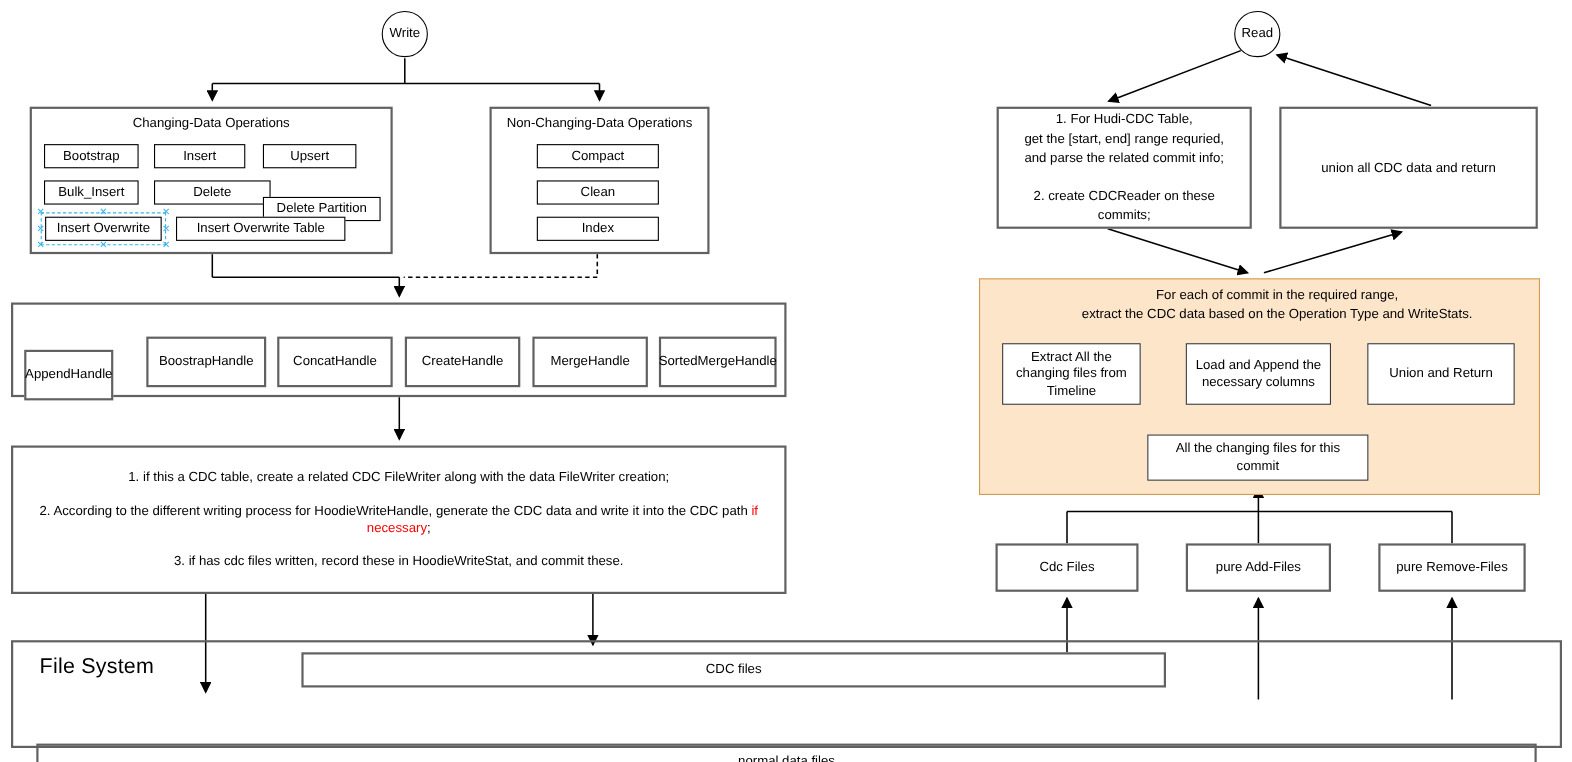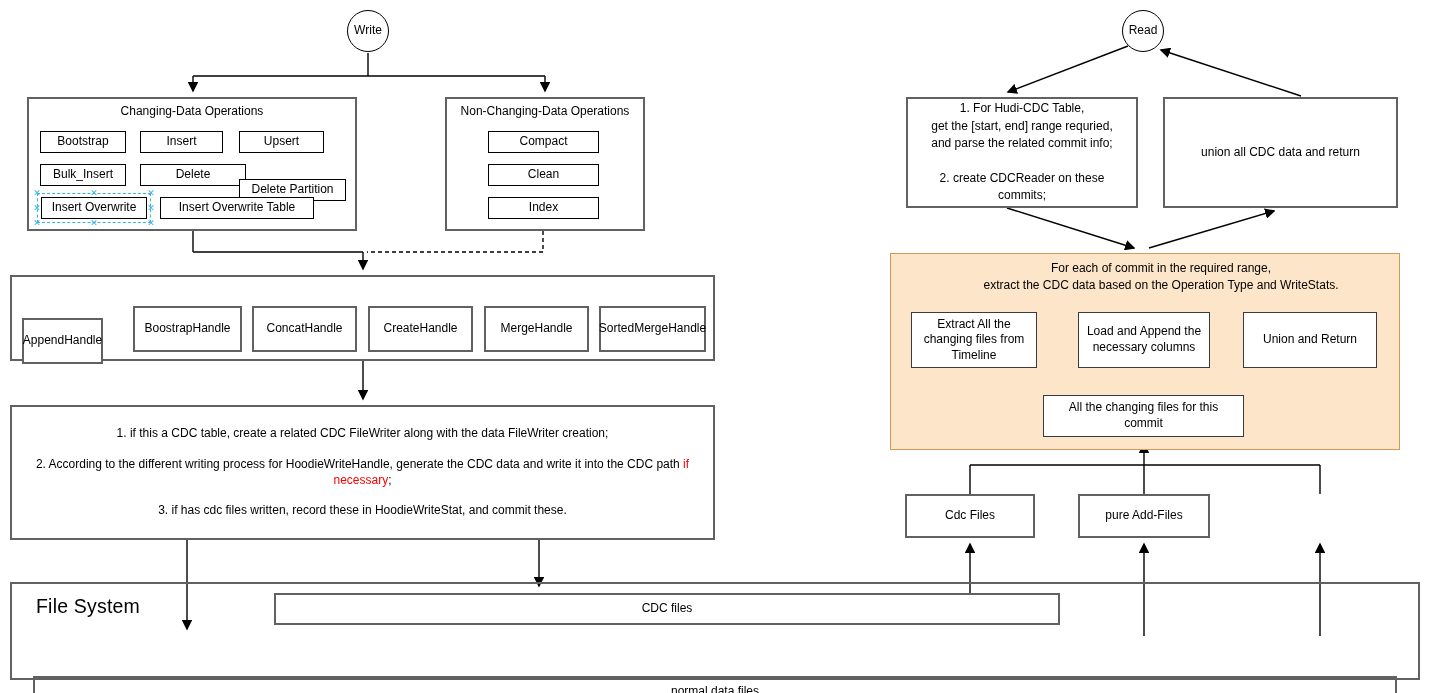--- a/index.html
+++ b/index.html
@@ -133,14 +133,15 @@
   <div class="prewrap" style="left:890px;top:260px;width:510px;position:absolute;text-align:center;font-size:12px;line-height:1.4;">For each of commit in the required range,
 extract the CDC data based on the Operation Type and WriteStats.</div>
 
   <div class="node inner-white" style="left:911px;top:312px;width:126px;height:56px;padding:0 4px;">Extract All the changing files from Timeline</div>
   <div class="node inner-white" style="left:1078px;top:312px;width:132px;height:56px;padding:0 4px;">Load and Append the necessary columns</div>
   <div class="node inner-white" style="left:1043px;top:395px;width:201px;height:42px;padding:0 8px;">All the changing files for this commit</div>
   <div class="node inner-white" style="left:1243px;top:312px;width:134px;height:56px;">Union and Return</div>
 
   <div class="node gray-box" style="left:905px;top:494px;width:130px;height:44px;">Cdc Files</div>
   <div class="node gray-box" style="left:1078px;top:494px;width:132px;height:44px;">pure Add-Files</div>
+  <div class="node gray-box" style="left:1253px;top:494px;width:134px;height:44px;">pure Remove-Files</div>
 
 </div>
 
 </body></html>

